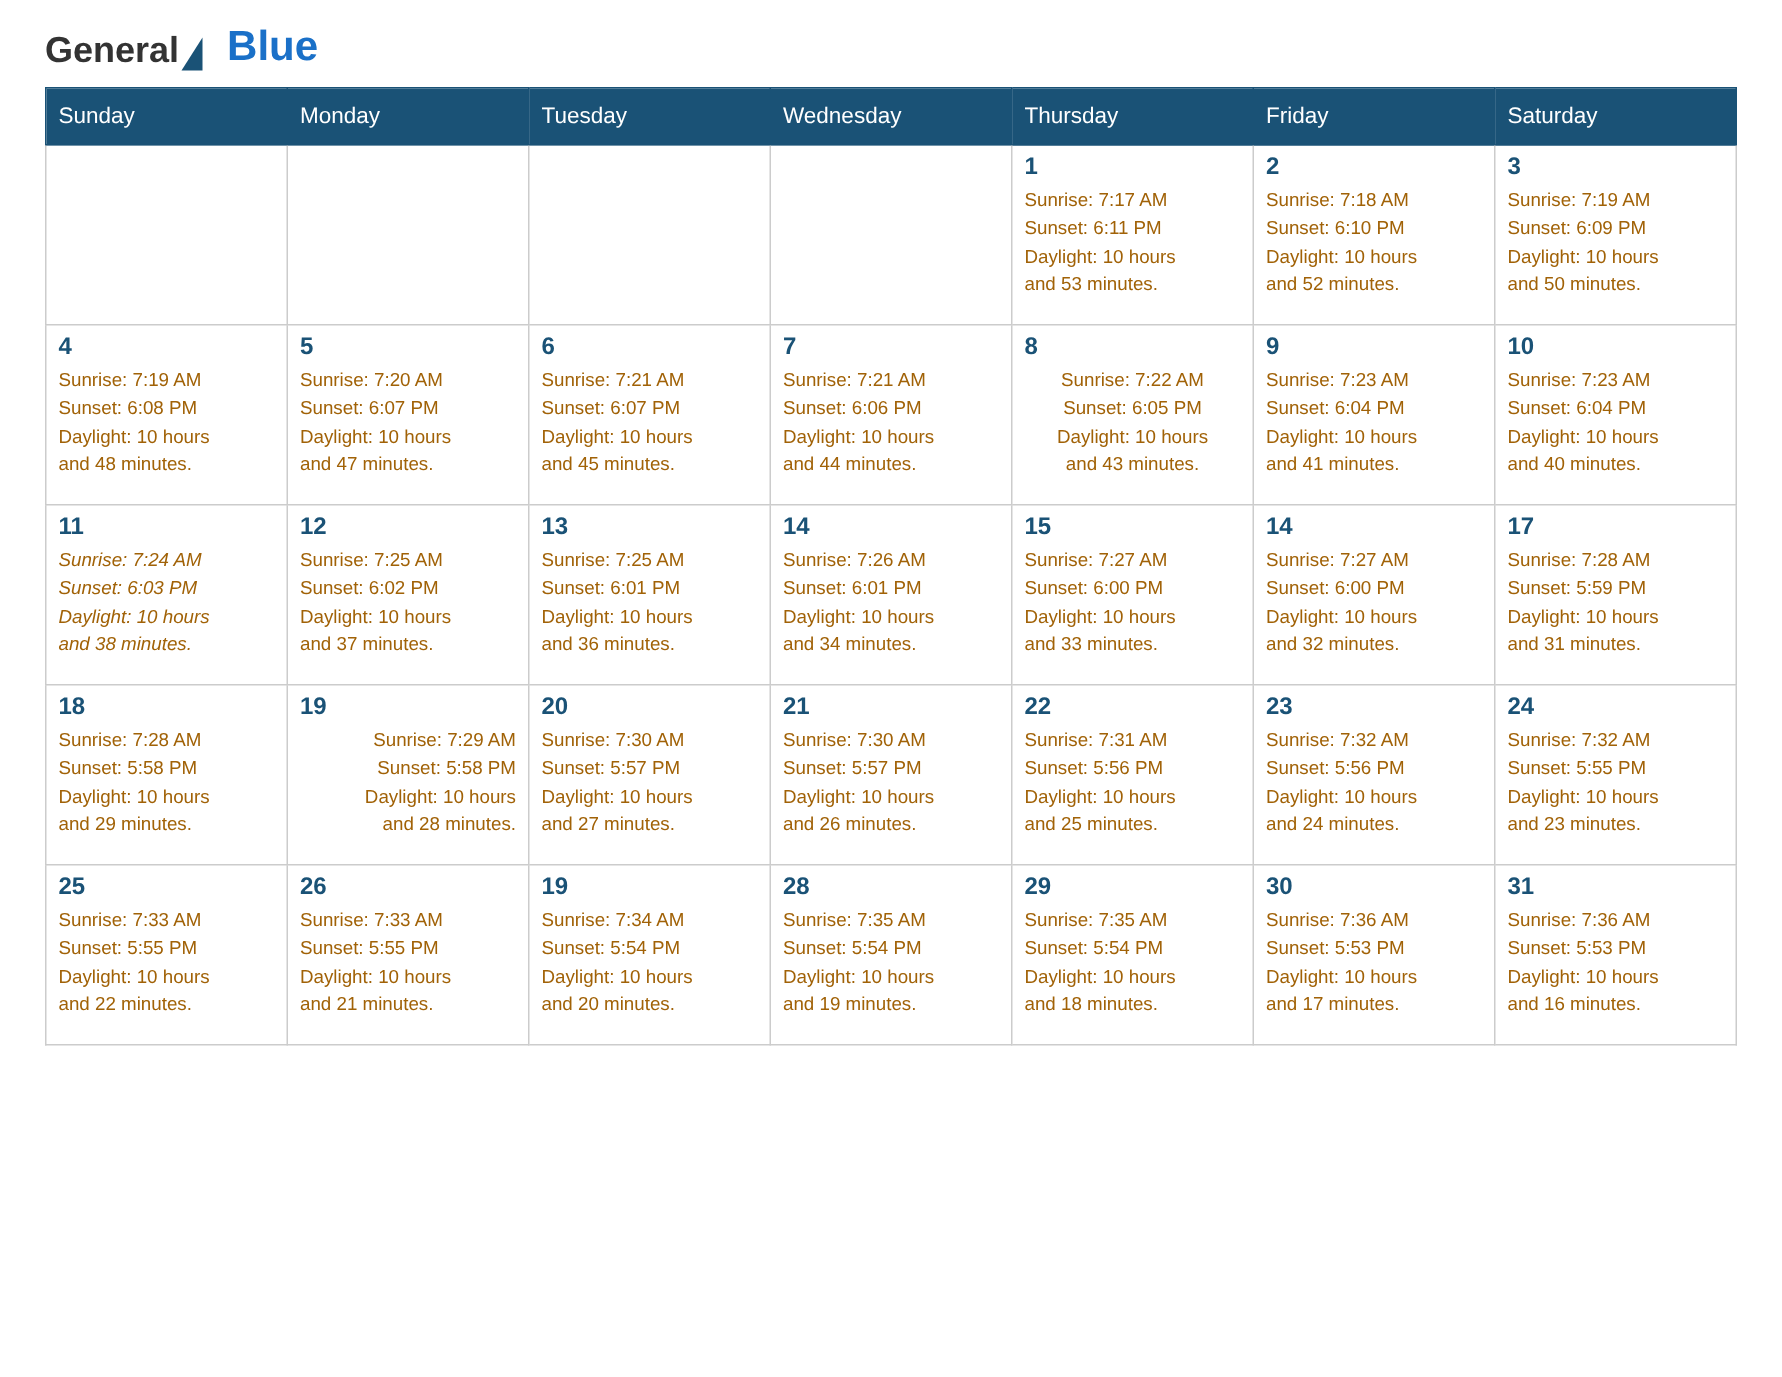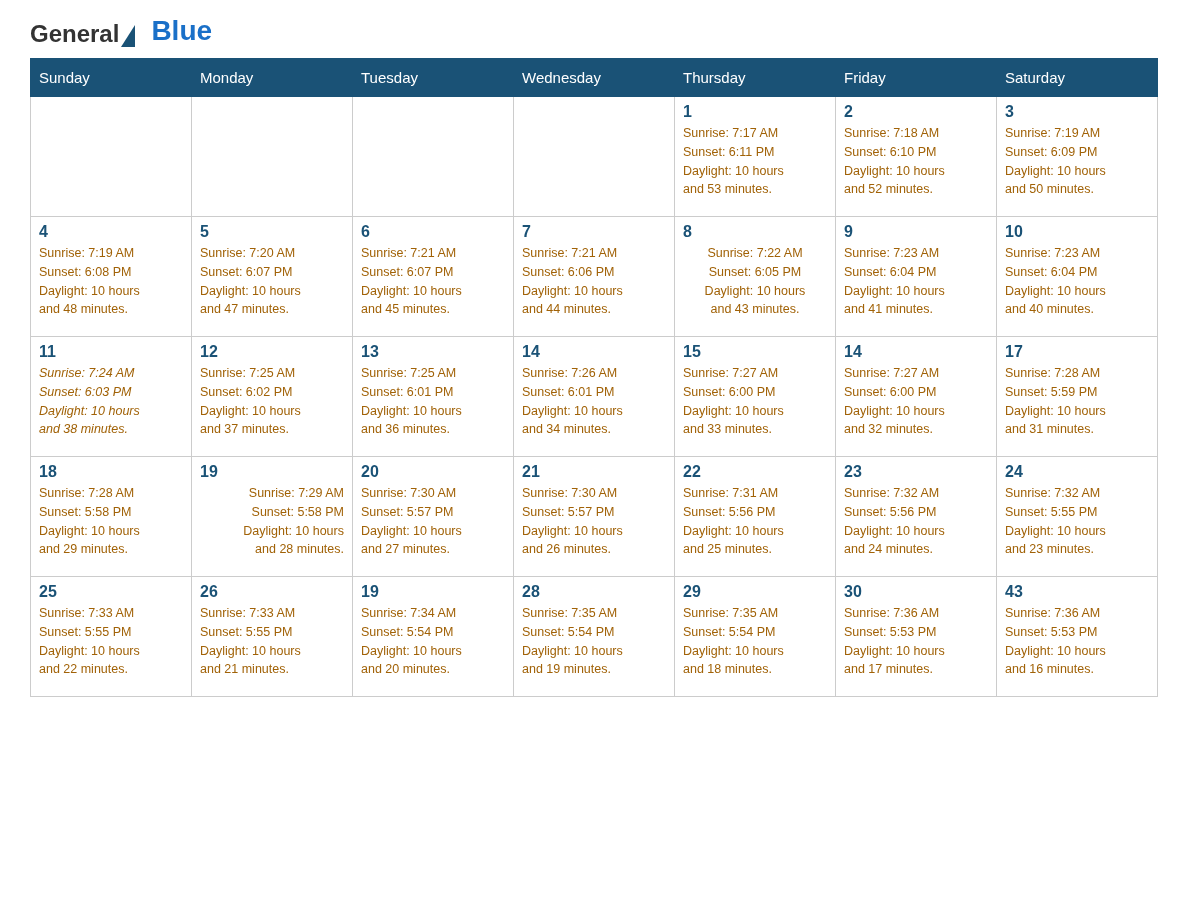--- a/index.html
+++ b/index.html
@@ -340,21 +340,21 @@
 and 18 minutes.</div>
         </td>
         <td>
           <span class="day-number">30</span>
           <div class="day-info" style="white-space: pre-line;">Sunrise: 7:36 AM
 Sunset: 5:53 PM
 Daylight: 10 hours
 and 17 minutes.</div>
         </td>
         <td>
-          <span class="day-number">43</span>
+          <span class="day-number">31</span>
           <div class="day-info" style="white-space: pre-line;">Sunrise: 7:36 AM
 Sunset: 5:53 PM
 Daylight: 10 hours
 and 16 minutes.</div>
         </td>
       </tr>
     </tbody>
 </table>
 
 </body></html>

